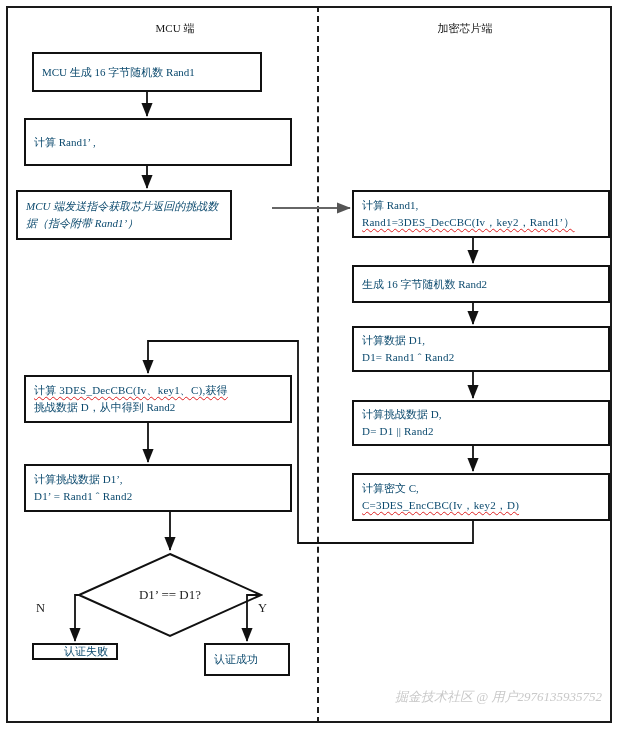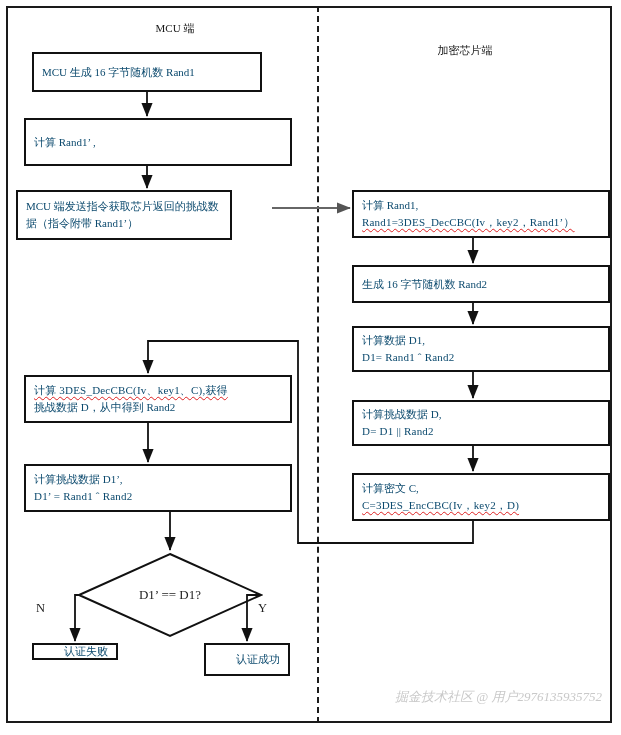--- a/index.html
+++ b/index.html
@@ -20,21 +20,21 @@
     position:absolute;left:317px;top:6px;width:0;height:717px;
     border-left:2px dashed #1a1a1a;
   }
 
   
   .col-title{
     position:absolute;text-align:center;font-size:11px;line-height:20px;
     color:#1a1a1a;white-space:nowrap;
   }
   #title-left{left:120px;top:18px;width:110px;}
-  #title-right{left:390px;top:18px;width:150px;margin-top:22px;}
+  #title-right{left:390px;top:18px;width:150px;}
 
   
   .box{
     position:absolute;box-sizing:border-box;
     border:2px solid #111;background:#fff;
     display:flex;flex-direction:column;justify-content:center;
     padding:4px 8px;
     font-size:11px;line-height:17px;color:#0c4a6e;
   }
   .box .l{white-space:nowrap;}
@@ -86,21 +86,21 @@
   <div class="col-title" id="title-right">加密芯片端</div>
 
   <div class="box" style="left:32px;top:52px;width:230px;height:40px;">
     <div class="l">MCU 生成 16 字节随机数 Rand1</div>
   </div>
 
   <div class="box" style="left:24px;top:118px;width:268px;height:48px;">
     <div class="l">计算 Rand1’ ,</div>
   </div>
 
-  <div class="box" style="left:16px;top:190px;width:216px;height:50px;">
+  <div class="box" style="left:16px;top:190px;width:216px;height:50px;font-style:italic;">
     <div class="l">MCU 端发送指令获取芯片返回的挑战数</div>
     <div class="l">据（指令附带 Rand1’）</div>
   </div>
 
   <div class="box" style="left:24px;top:375px;width:268px;height:48px;">
     <div class="l mono sq">计算 3DES_DecCBC(Iv、key1、C),获得</div>
     <div class="l">挑战数据 D，从中得到 Rand2</div>
   </div>
 
   <div class="box" style="left:24px;top:464px;width:268px;height:48px;">
@@ -115,21 +115,21 @@
     <div class="diamond-label">D1’ == D1?</div>
   </div>
 
   <div class="branch" id="branch-n">N</div>
   <div class="branch" id="branch-y">Y</div>
 
   <div class="box" style="left:32px;top:643px;width:86px;height:17px;align-items:flex-end;">
     <div class="l">认证失败</div>
   </div>
 
-  <div class="box" style="left:204px;top:643px;width:86px;height:33px;align-items:flex-end;">
+  <div class="box" style="left:204px;top:643px;width:86px;height:33px;align-items:flex-start;">
     <div class="l">认证成功</div>
   </div>
 
   <div class="box" style="left:352px;top:190px;width:258px;height:48px;">
     <div class="l">计算 Rand1,</div>
     <div class="l mono sq">Rand1=3DES_DecCBC(Iv，key2，Rand1’）</div>
   </div>
 
   <div class="box" style="left:352px;top:265px;width:258px;height:38px;">
     <div class="l">生成 16 字节随机数 Rand2</div>

